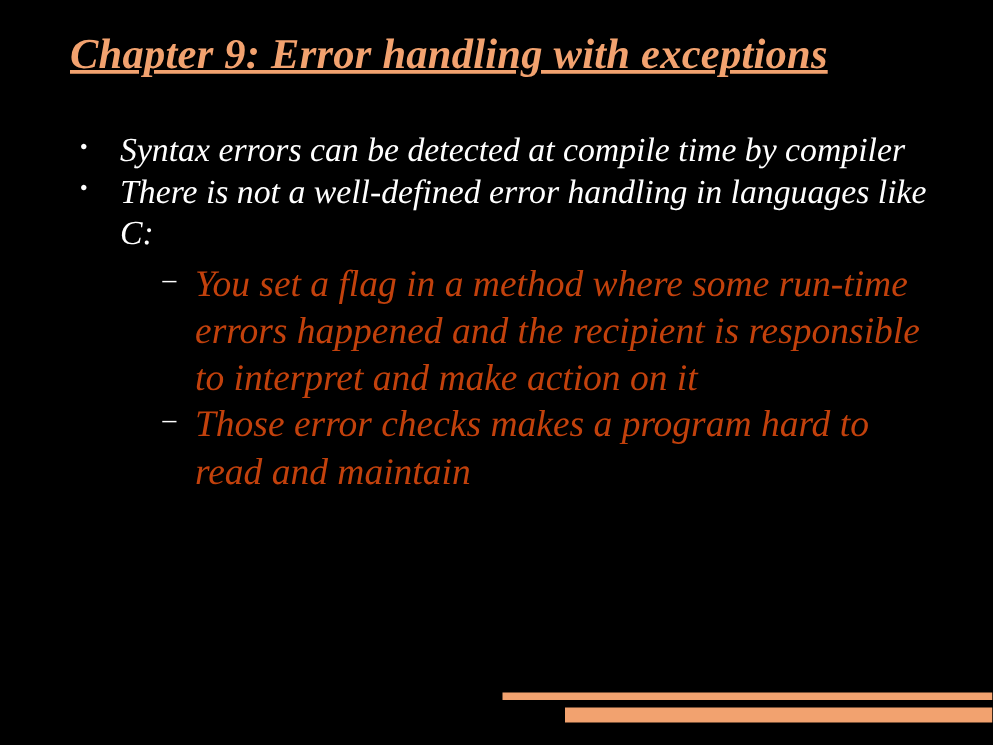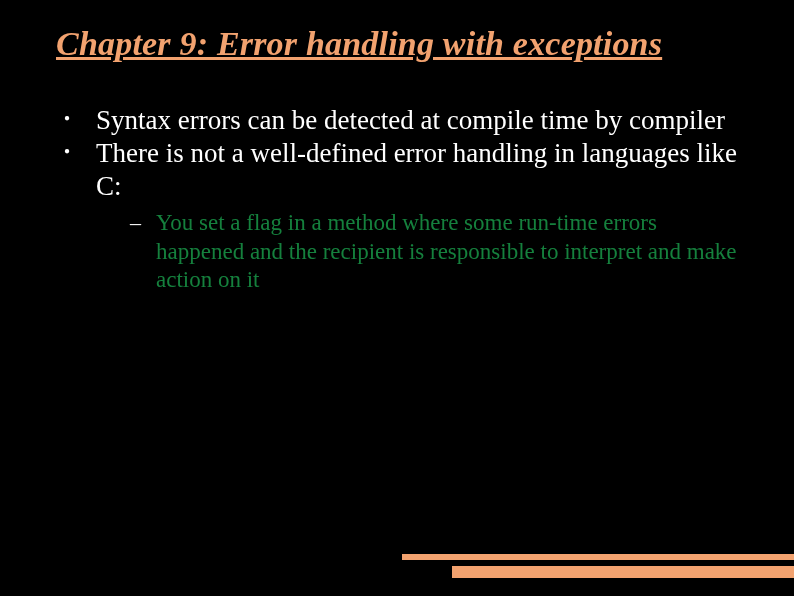--- a/index.html
+++ b/index.html
@@ -34,38 +34,39 @@
     margin: 0;
     padding: 0 12px 0 0;
   }
   ul.level1 > li {
     position: relative;
     color: #ffffff;
     font-size: 27px;
     line-height: 1.22;
     padding-left: 40px;
     margin: 0;
+    font-style: italic;
   }
   ul.level1 > li::before {
     content: "●";
     position: absolute;
     left: 8px;
     top: 8px;
     font-size: 10px;
     color: #ffffff;
   }
   ul.level2 {
     list-style: none;
     margin: 6px 0 0 0;
     padding: 0;
   }
   ul.level2 > li {
     position: relative;
-    color: #15803d;
-    font-size: 23px;
+    color: #c2410c;
+    font-size: 30px;
     line-height: 1.25;
     padding-left: 60px;
     margin: 0;
   }
   ul.level2 > li::before {
     content: "–";
     position: absolute;
     left: 34px;
     top: 0;
     font-size: 22px;
@@ -98,20 +99,23 @@
   <ul class="level1">
     <li>
       <span>Syntax errors can be detected at compile time by compiler</span>
     </li>
     <li>
       <span>There is not a well-defined error handling in languages like C:</span>
       <ul class="level2">
         <li>
           <span>You set a flag in a method where some run-time errors happened and the recipient is responsible to interpret and make action on it</span>
         </li>
+        <li>
+          <span>Those error checks makes a program hard to read and maintain</span>
+        </li>
       </ul>
     </li>
   </ul>
 
   <div class="footer-bars">
     <div class="bar1"></div>
     <div class="bar2"></div>
   </div>
 </div>
 

